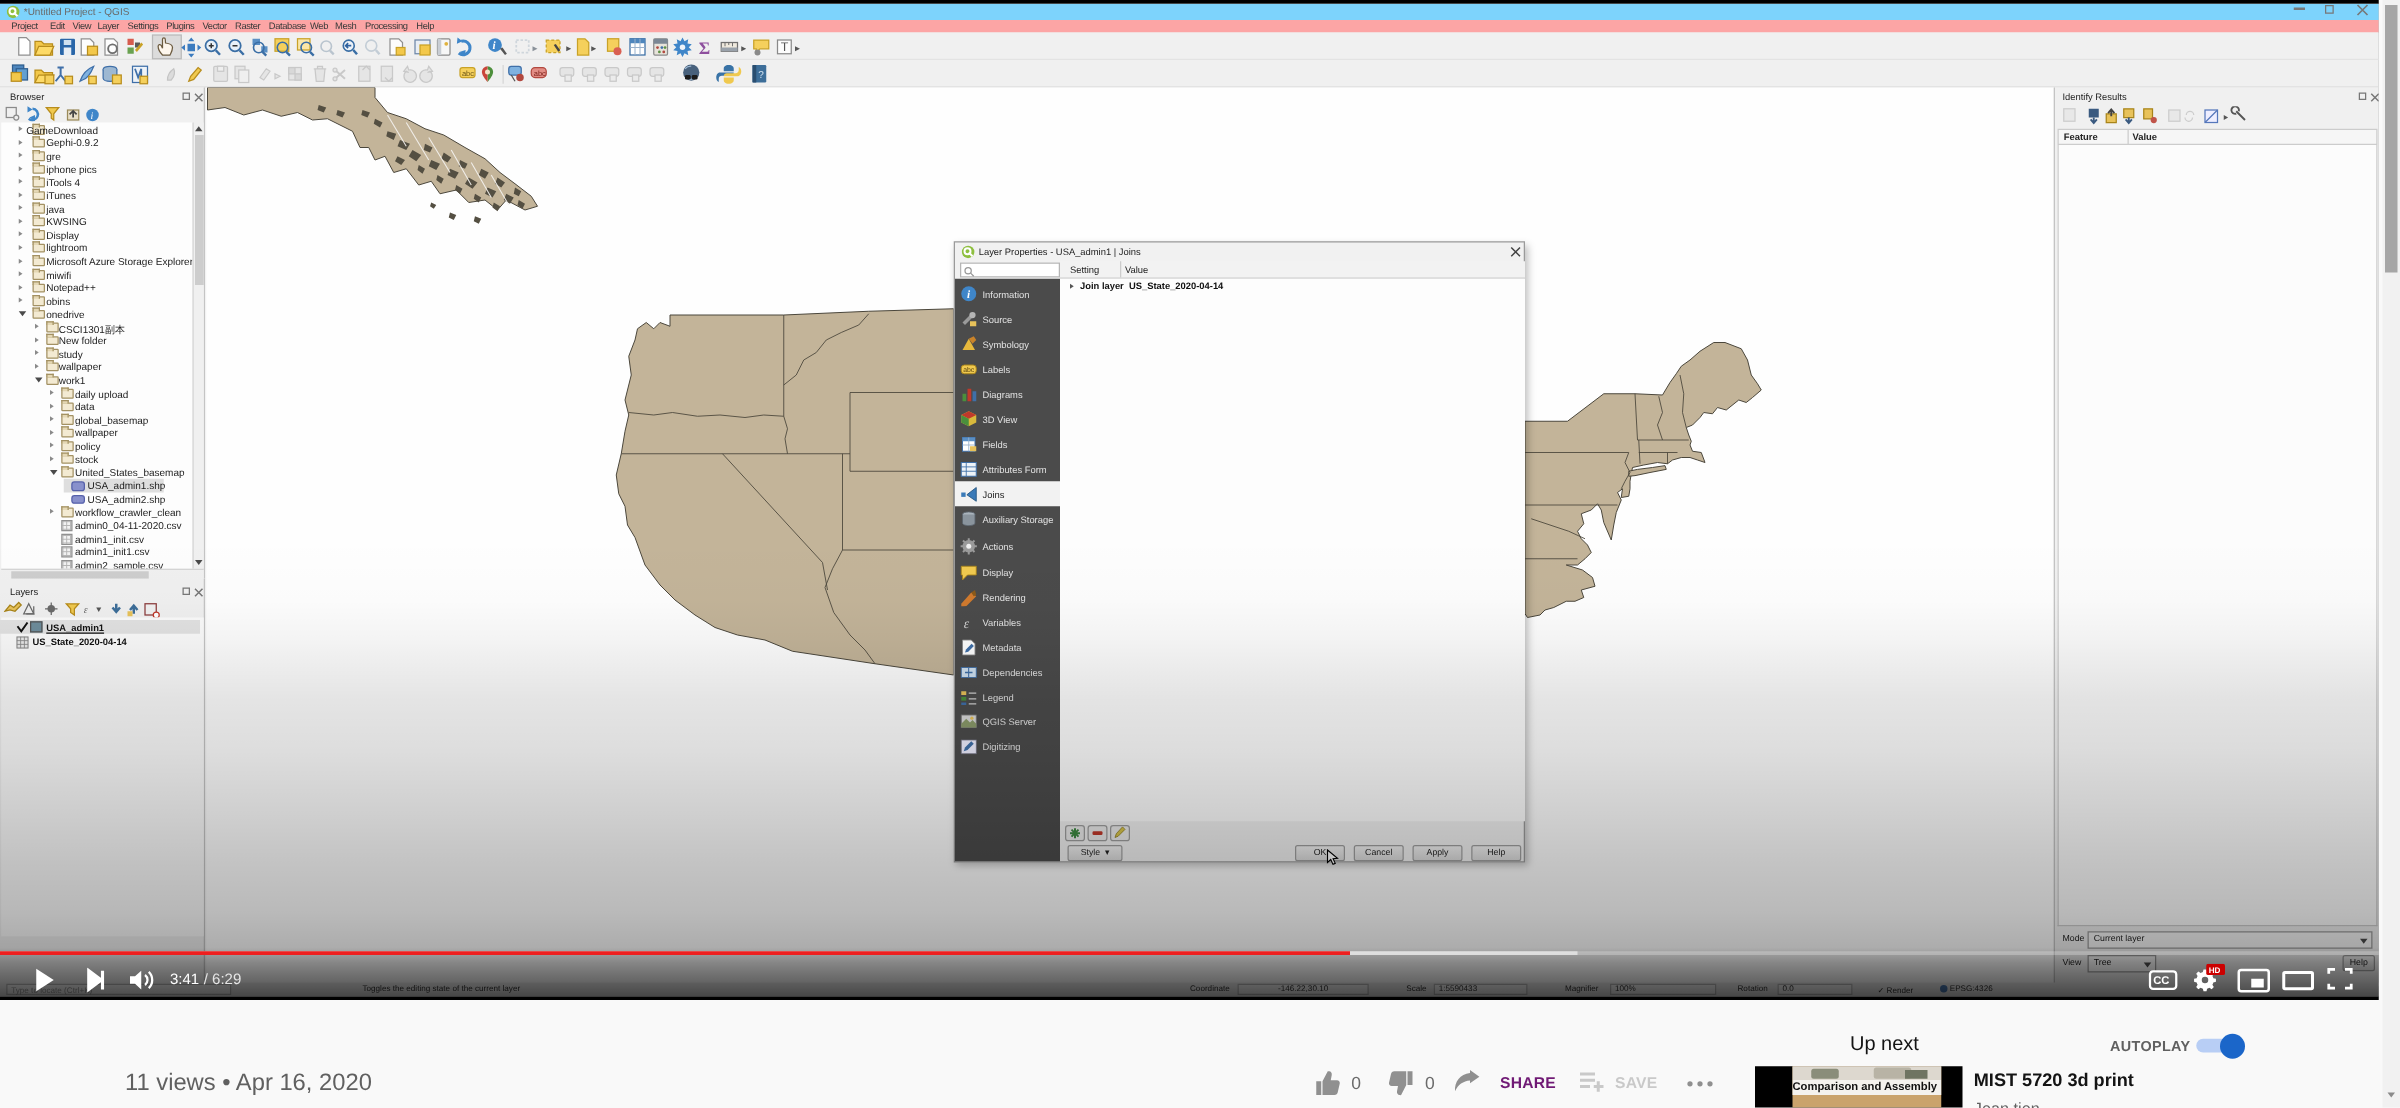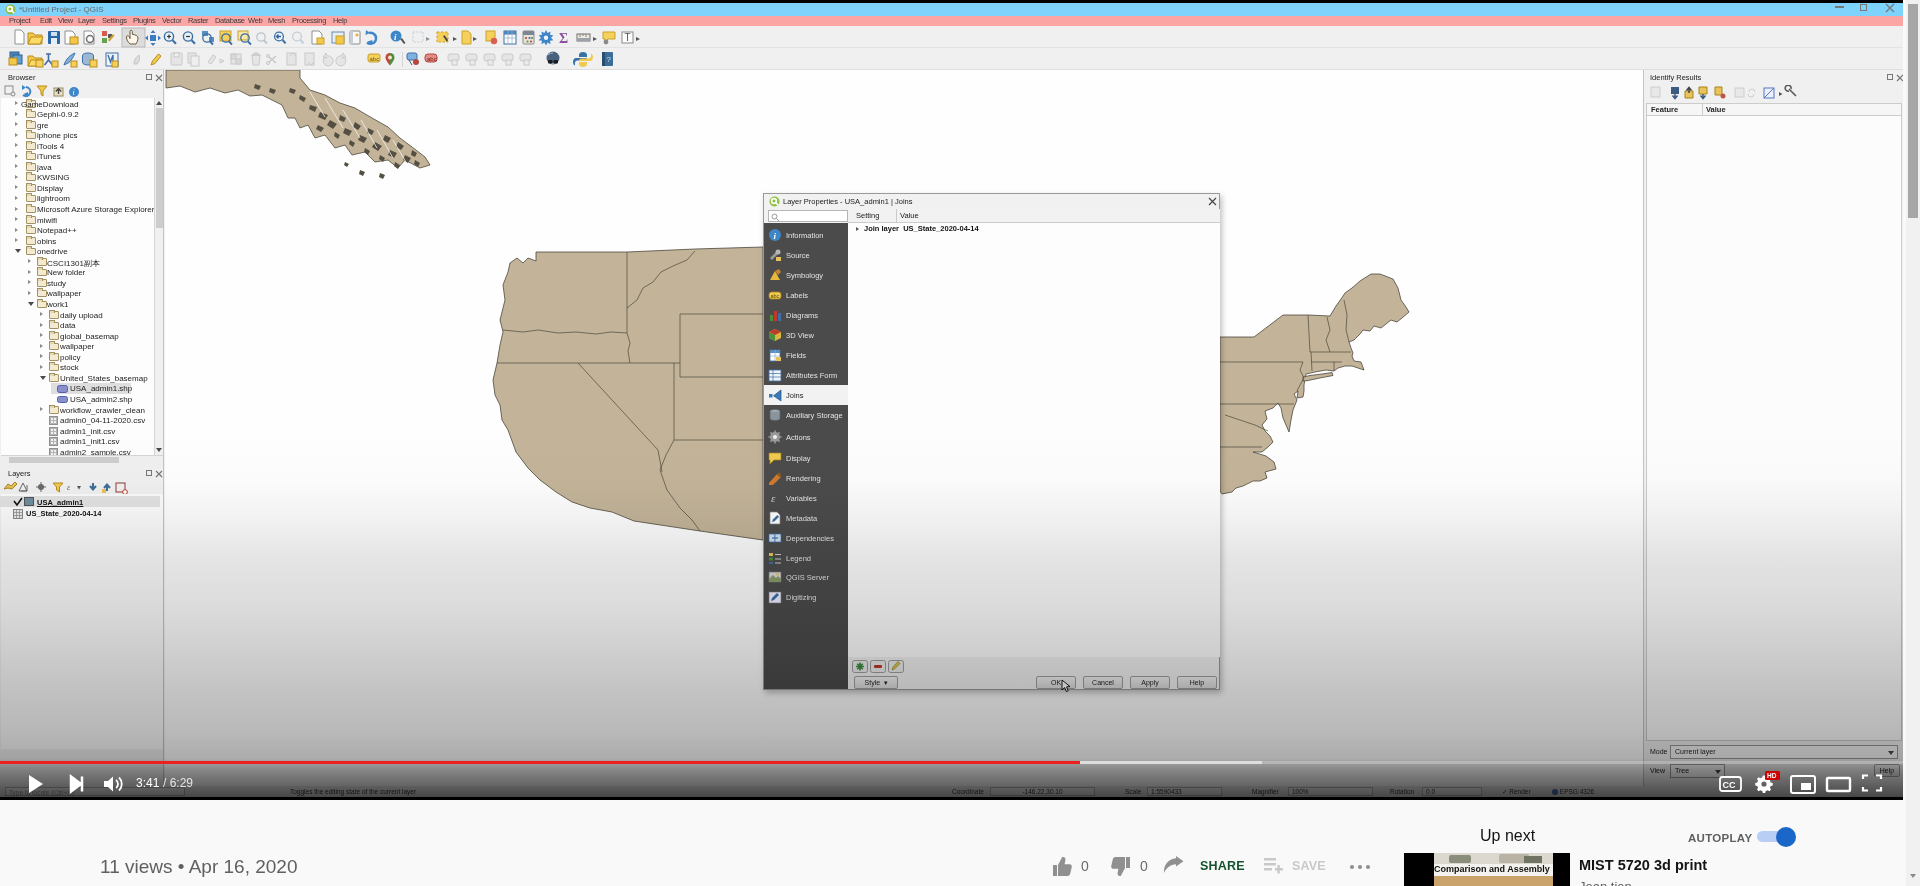--- a/index.html
+++ b/index.html
@@ -727,21 +727,21 @@
     </g>
     <g fill="#c9c9c9">
       <path d="M212,4 h12 v2.4 h-12 z M212,9 h12 v2.4 h-12 z M212,14 h8 v2.4 h-8 z M223,14 h2.4 v-3 h2.4 v3 h3 v2.4 h-3 v3 h-2.4 v-3 h-2.4 z" transform="translate(0,-2)"></path>
     </g>
     <circle cx="300" cy="11" r="2.1" fill="#909090"></circle>
       <circle cx="308" cy="11" r="2.1" fill="#909090"></circle>
       <circle cx="316" cy="11" r="2.1" fill="#909090"></circle>
   </svg>
   <span class="abs" style="left:1081px;top:58px;font-size:14px;color:#6b6b6b">0</span>
   <span class="abs" style="left:1140px;top:58px;font-size:14px;color:#6b6b6b">0</span>
-  <span class="abs" style="left:1200px;top:59px;font-size:12.5px;font-weight:bold;color:#14532d;letter-spacing:0.2px">SHARE</span>
+  <span class="abs" style="left:1200px;top:59px;font-size:12.5px;font-weight:bold;color:#701a75;letter-spacing:0.2px">SHARE</span>
   <span class="abs" style="left:1292px;top:59px;font-size:12.5px;font-weight:bold;color:#c9c9c9;letter-spacing:0.2px">SAVE</span>
   <div class="abs" style="left:1480px;top:27px;font-size:16px;color:#141414">Up next</div>
   <span class="abs" style="left:1688px;top:32px;font-size:11.5px;font-weight:bold;color:#606060;letter-spacing:0.3px">AUTOPLAY</span>
   <div class="abs" style="left:1757px;top:31px;width:38px;height:11px;border-radius:6px;background:#b8cef5"></div>
   <div class="abs" style="left:1776px;top:26.5px;width:20px;height:20px;border-radius:50%;background:#1b66c9"></div>
   <div class="abs" style="left:1404px;top:53px;width:166px;height:33px;background:#000">
     <div class="abs" style="left:30px;top:0;width:119px;height:33px;background:#caa36c"></div>
     <div class="abs" style="left:30px;top:0;width:119px;height:11px;background:#ddd8cf"></div>
     <div class="abs" style="left:45px;top:2px;width:22px;height:8px;background:#8a8d7a;border-radius:2px"></div>
     <div class="abs" style="left:95px;top:1px;width:30px;height:9px;background:#b8b3a5;border-radius:2px"></div>

